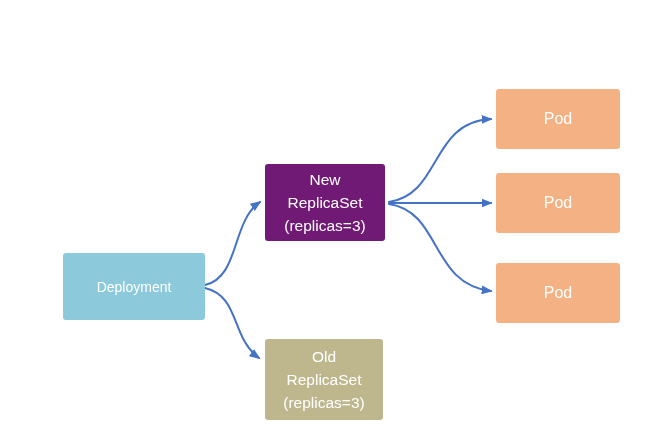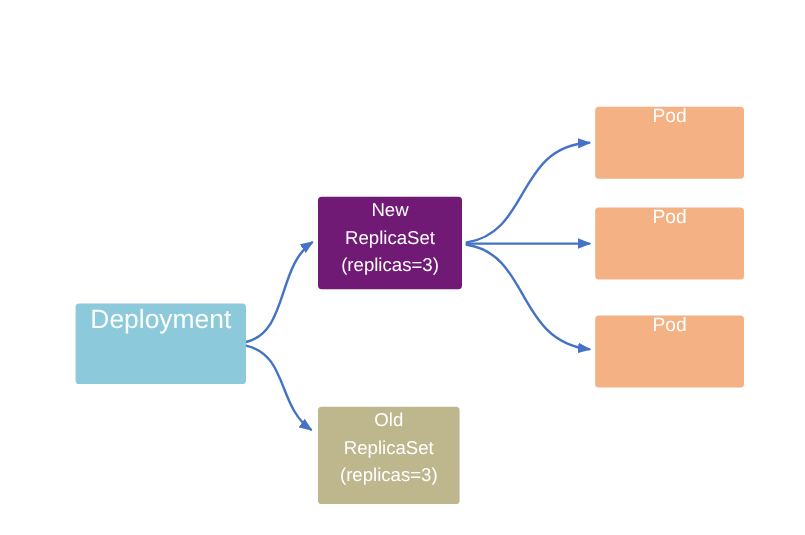--- a/index.html
+++ b/index.html
@@ -26,32 +26,32 @@
   .edge {
     fill: none;
     stroke-width: 2;
     stroke-linecap: round;
   }
   .node {
     position: absolute;
     display: flex;
     flex-direction: column;
     align-items: center;
-    justify-content: flex-start;
+    justify-content: center;
     text-align: center;
     color: #ffffff;
     border-radius: 3px;
     box-sizing: border-box;
   }
   .node .line {
     display: block;
   }
   #node-deployment {
     left: 63px; top: 253px; width: 142px; height: 67px;
-    font-size: 22px;
+    font-size: 14px;
   }
   #node-new-replicaset {
     left: 265px; top: 164px; width: 120px; height: 77px;
     font-size: 15.5px; line-height: 23px;
   }
   #node-old-replicaset {
     left: 265px; top: 323px; width: 118px; height: 81px;
     font-size: 15.5px; line-height: 23px;
   }
   #node-pod-1 { left: 496px; top: 89px;  width: 124px; height: 60px; font-size: 16px; }

